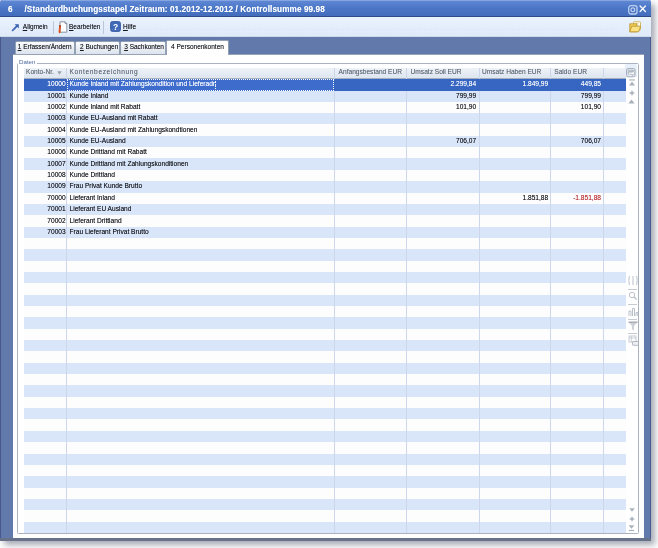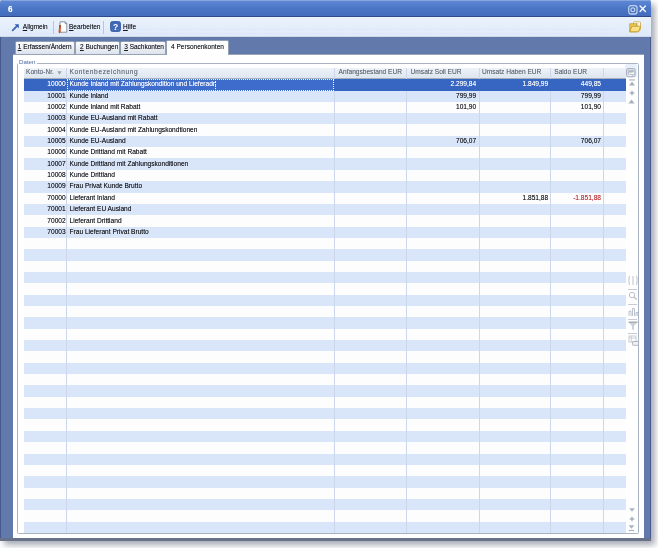--- a/index.html
+++ b/index.html
@@ -42,20 +42,21 @@
 .v6{position:absolute;left:0;width:577px;text-align:right}
 .neg{color:#dd3333}
 #selrow{position:absolute;left:24px;top:79.3px;width:601.5px;height:11.35px;background:#3765c2;color:#fff;font-size:6.6px;line-height:9.2px;white-space:nowrap;text-shadow:0 0 .4px rgba(255,255,255,.6)}
 #selname{position:absolute;left:42.5px;top:0;width:267.5px;height:11.35px;background:#3e6ccd;outline:1px dotted #fff;outline-offset:-1px}
 .gline{position:absolute;left:628px;width:9px;height:1px;background:#c6cbd3}
 </style></head>
 <body>
 <div id="win">
  <div id="tb">
    <span class="t" style="left:8px">6</span>
+   <span class="t" style="left:24.5px">/Standardbuchungsstapel Zeitraum: 01.2012-12.2012 / Kontrollsumme 99.98</span>
    <svg class="abs" style="left:627.5px;top:4.5px" width="10" height="10" viewBox="0 0 10 10">
      <rect x="0.7" y="0.7" width="8.3" height="8.3" rx="2.2" fill="none" stroke="#bdd0ef" stroke-width="1.3"></rect>
      <circle cx="4.85" cy="4.85" r="1.9" fill="none" stroke="#bdd0ef" stroke-width="1.2"></circle>
    </svg>
    <svg class="abs" style="left:639px;top:5.2px" width="8" height="8" viewBox="0 0 8 8">
      <path d="M1.1 1.1 L6.4 6.4 M6.4 1.1 L1.1 6.4" stroke="#f4f7fd" stroke-width="1.4" stroke-linecap="round"></path>
    </svg>
  </div>
  <div id="tool">
    <svg class="abs" style="left:11.4px;top:6px" width="9" height="9" viewBox="0 0 9 9">

